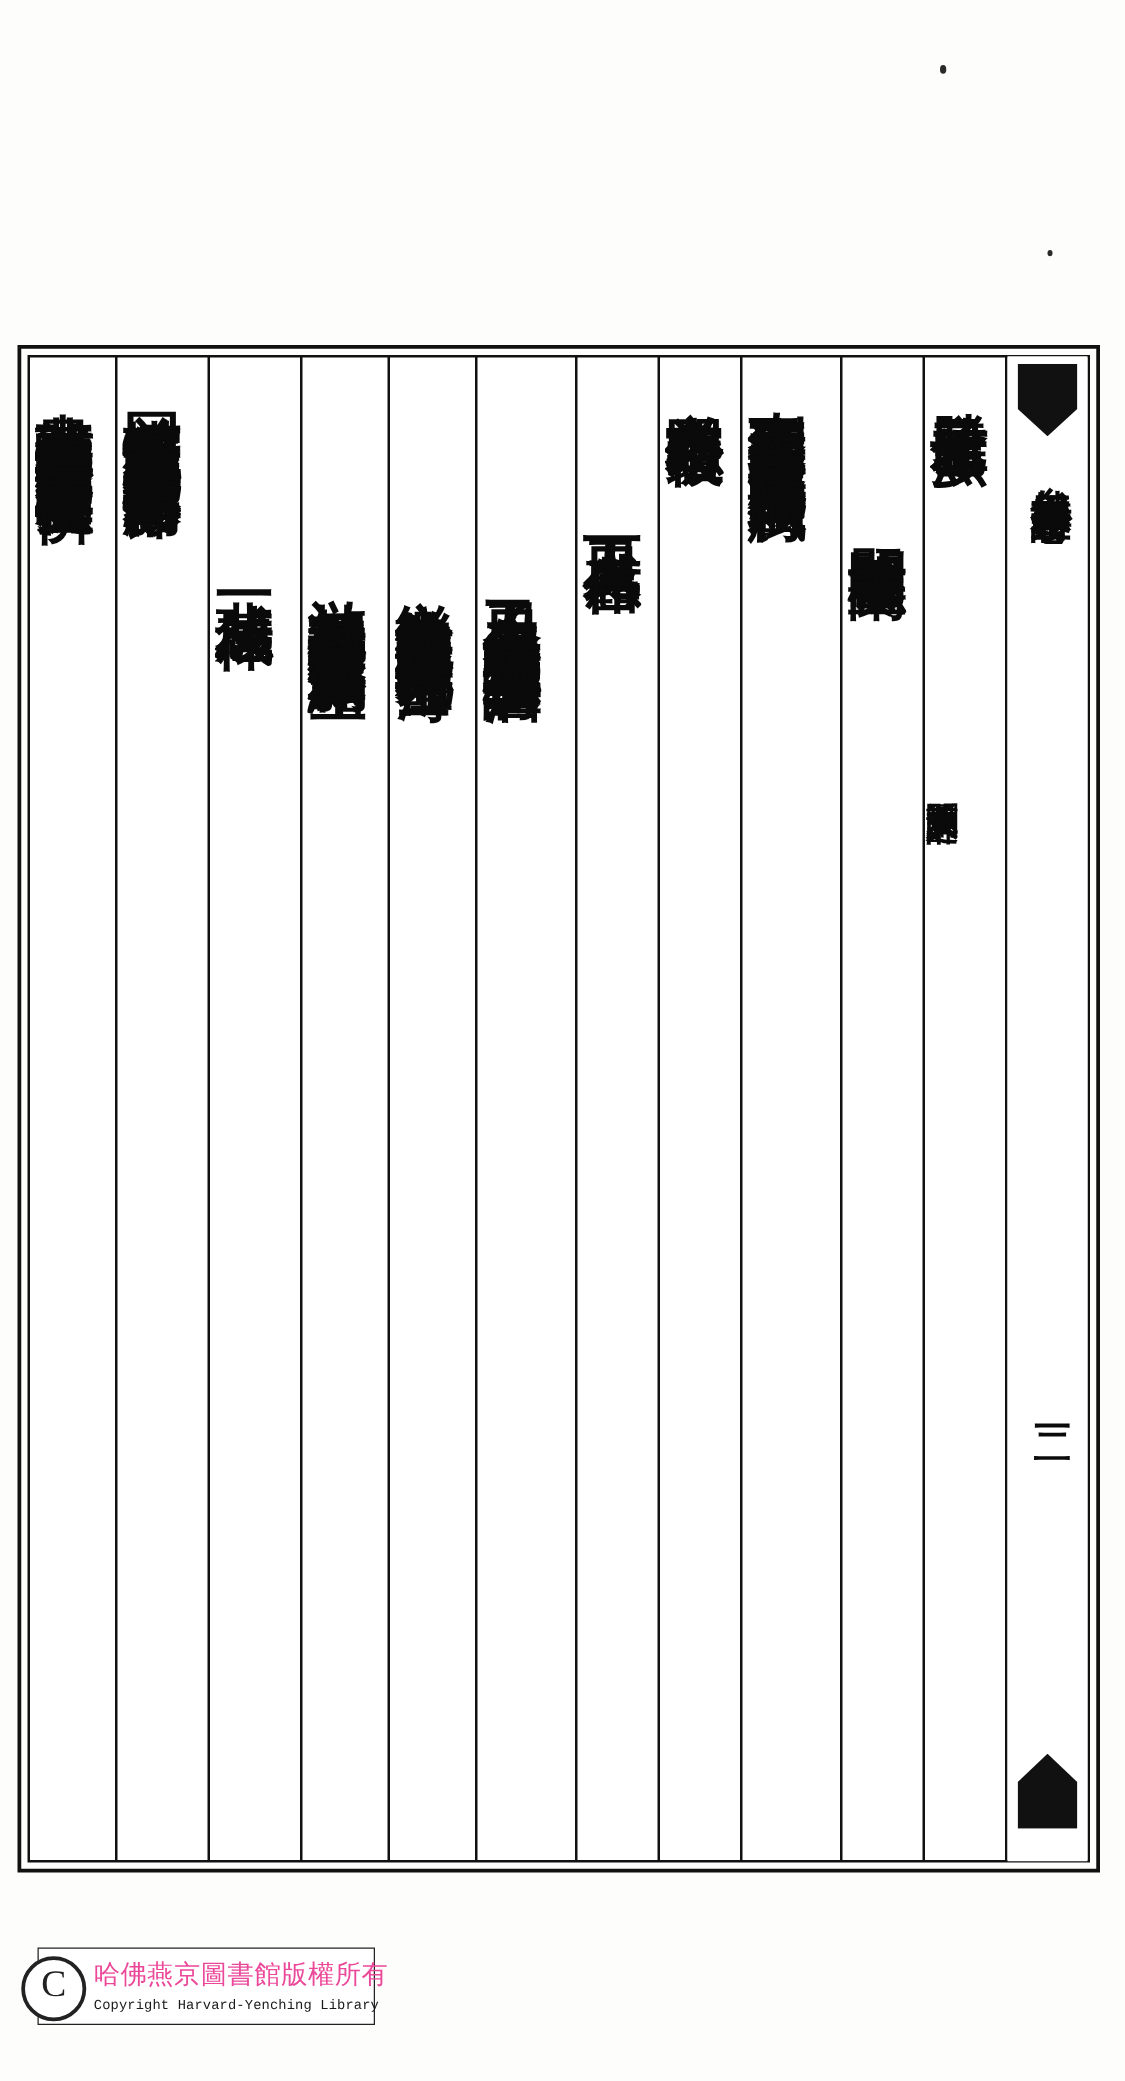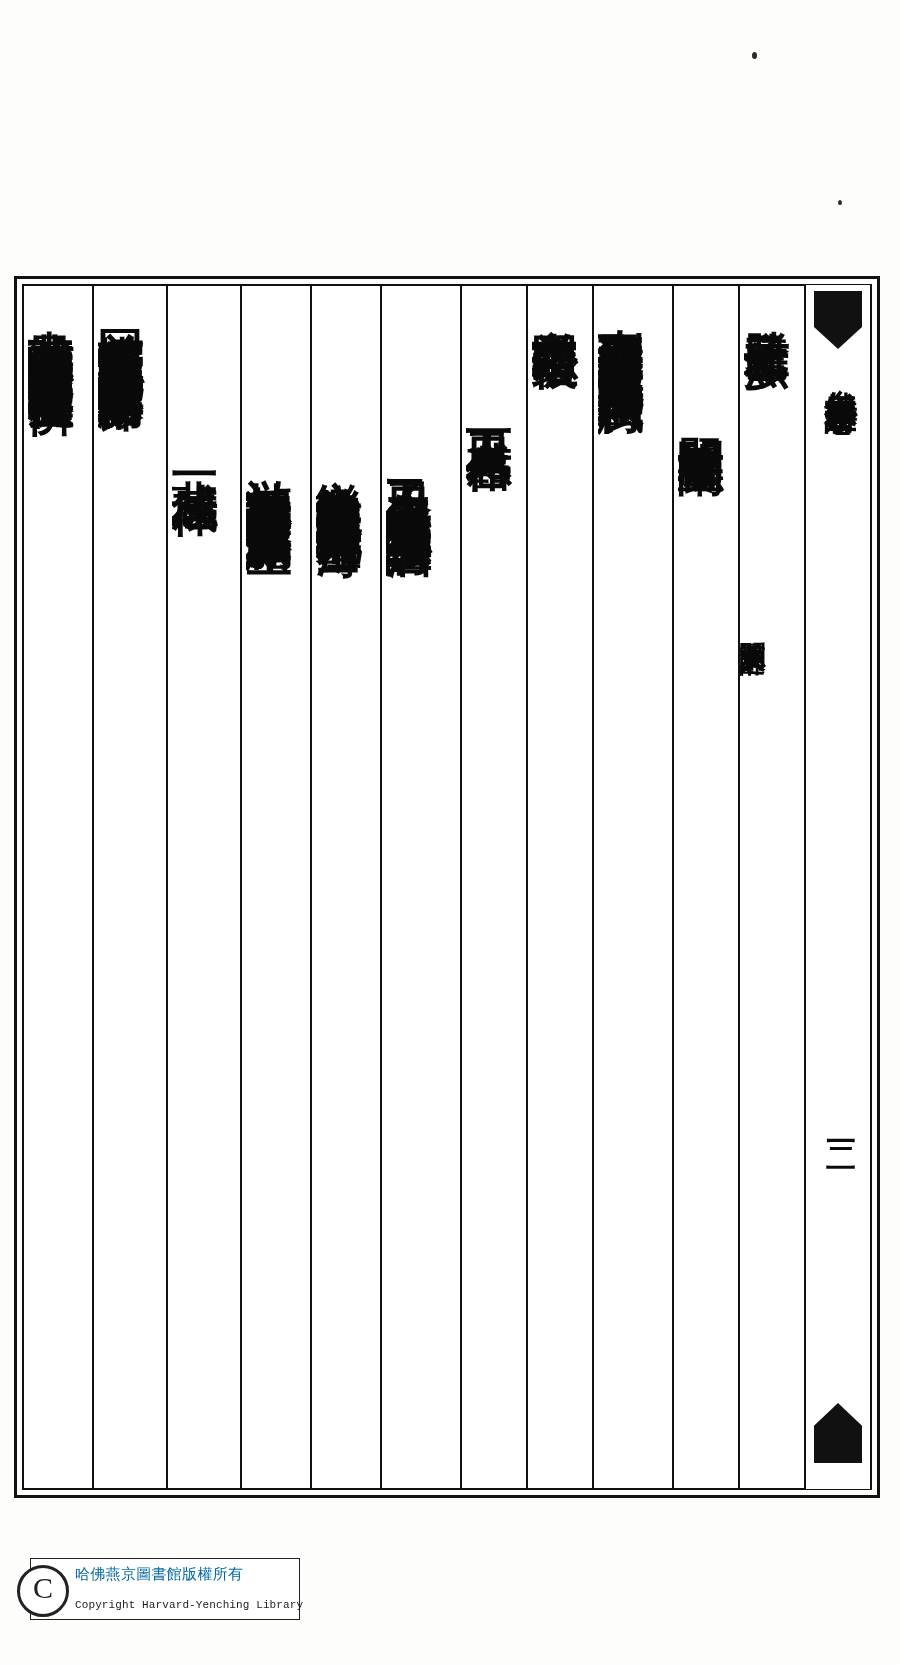--- a/index.html
+++ b/index.html
@@ -147,23 +147,23 @@
     font-family: "Liberation Serif", serif;
     font-size: 30px;
     line-height: 40px;
     text-align: center;
     color: #222;
   }
   #stamp-line1 {
     position: absolute;
     left: 44px;
     top: 6px;
-    font-size: 15px;
+    font-size: 21px;
     letter-spacing: 0.02em;
-    color: #0369a1;
+    color: #ec4899;
     white-space: nowrap;
   }
   #stamp-line2 {
     position: absolute;
     left: 44px;
     top: 40px;
     font-family: Liberation Mono, monospace;
     font-size: 11px;
     letter-spacing: 0.01em;
     color: #1a1a1a;

